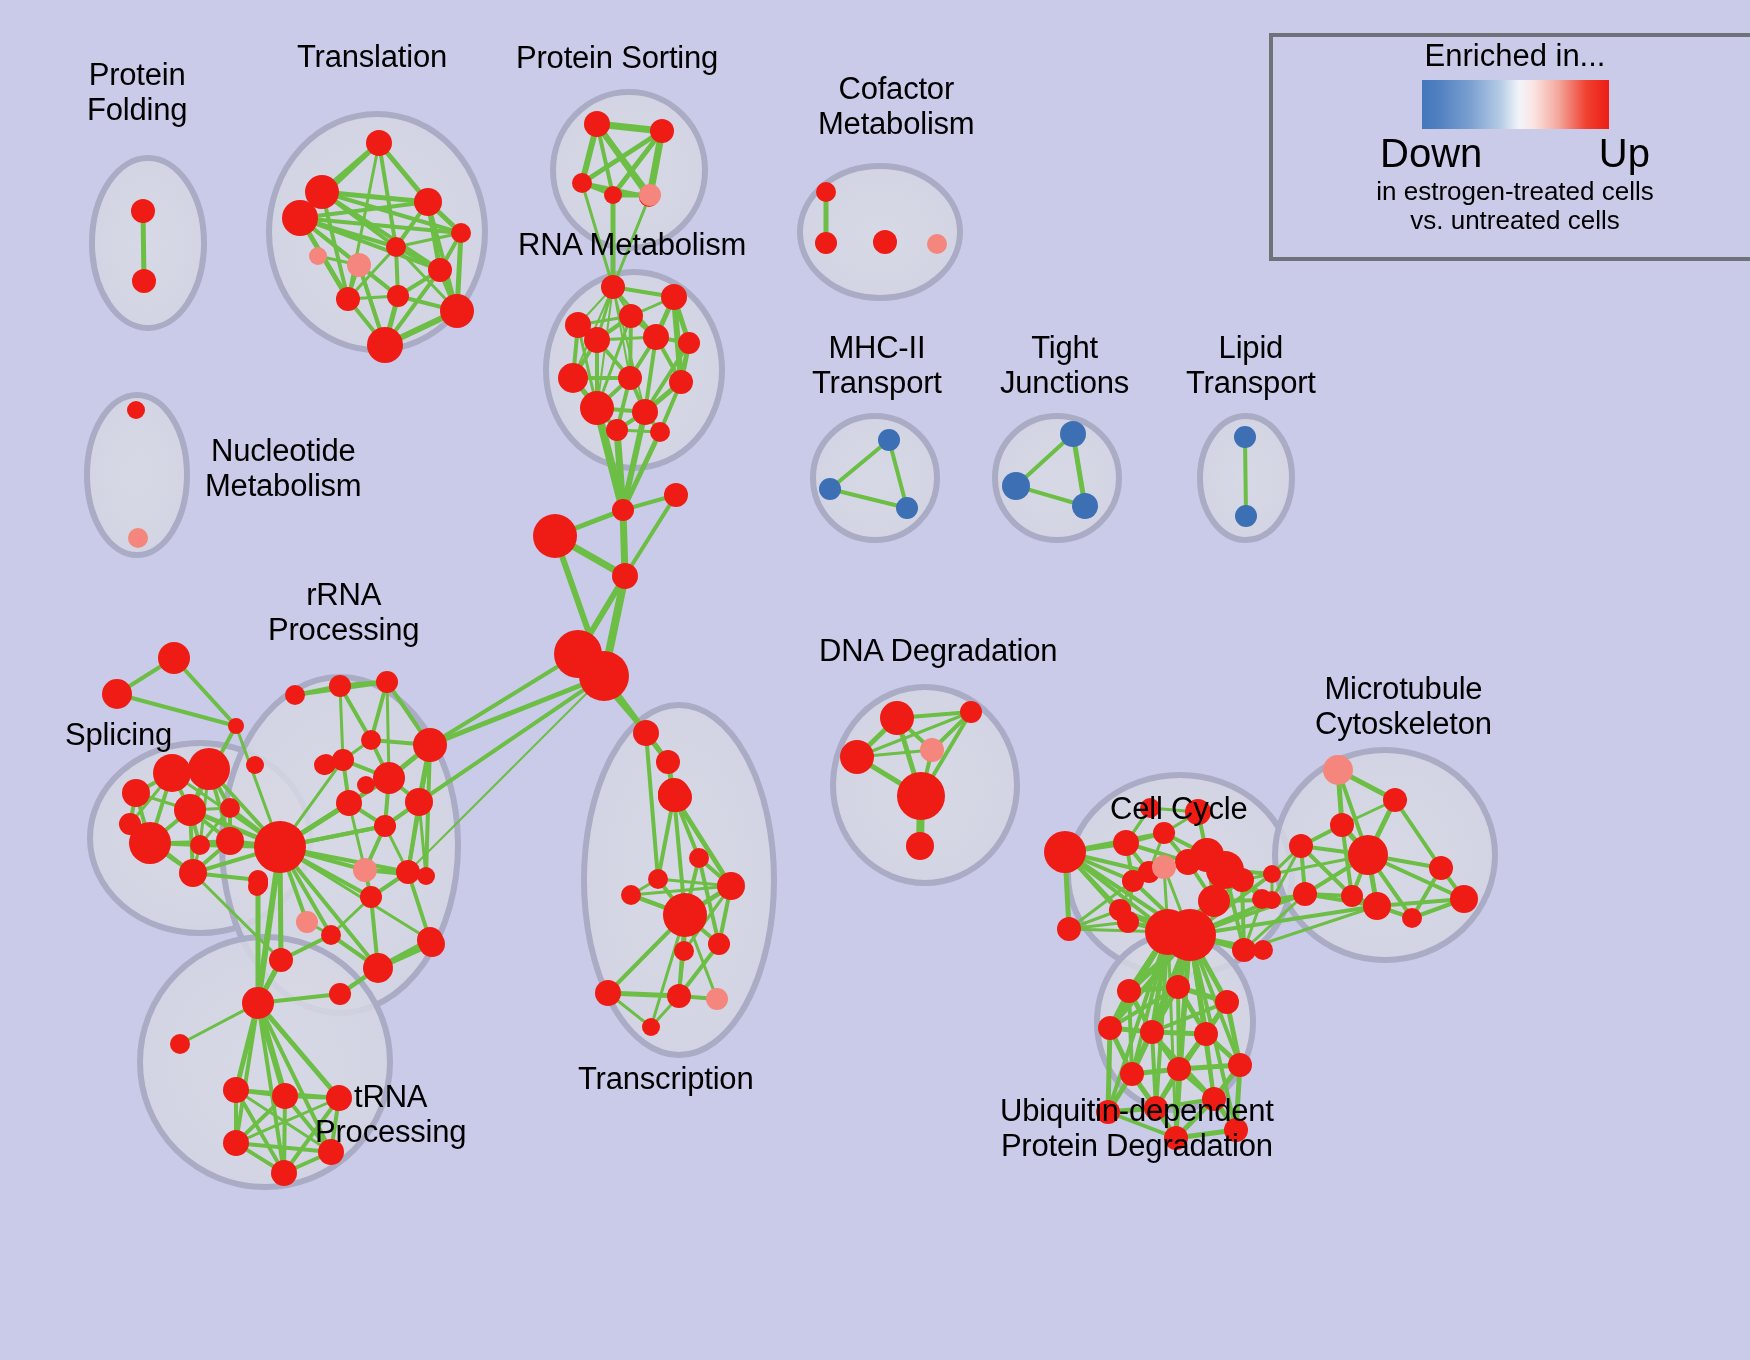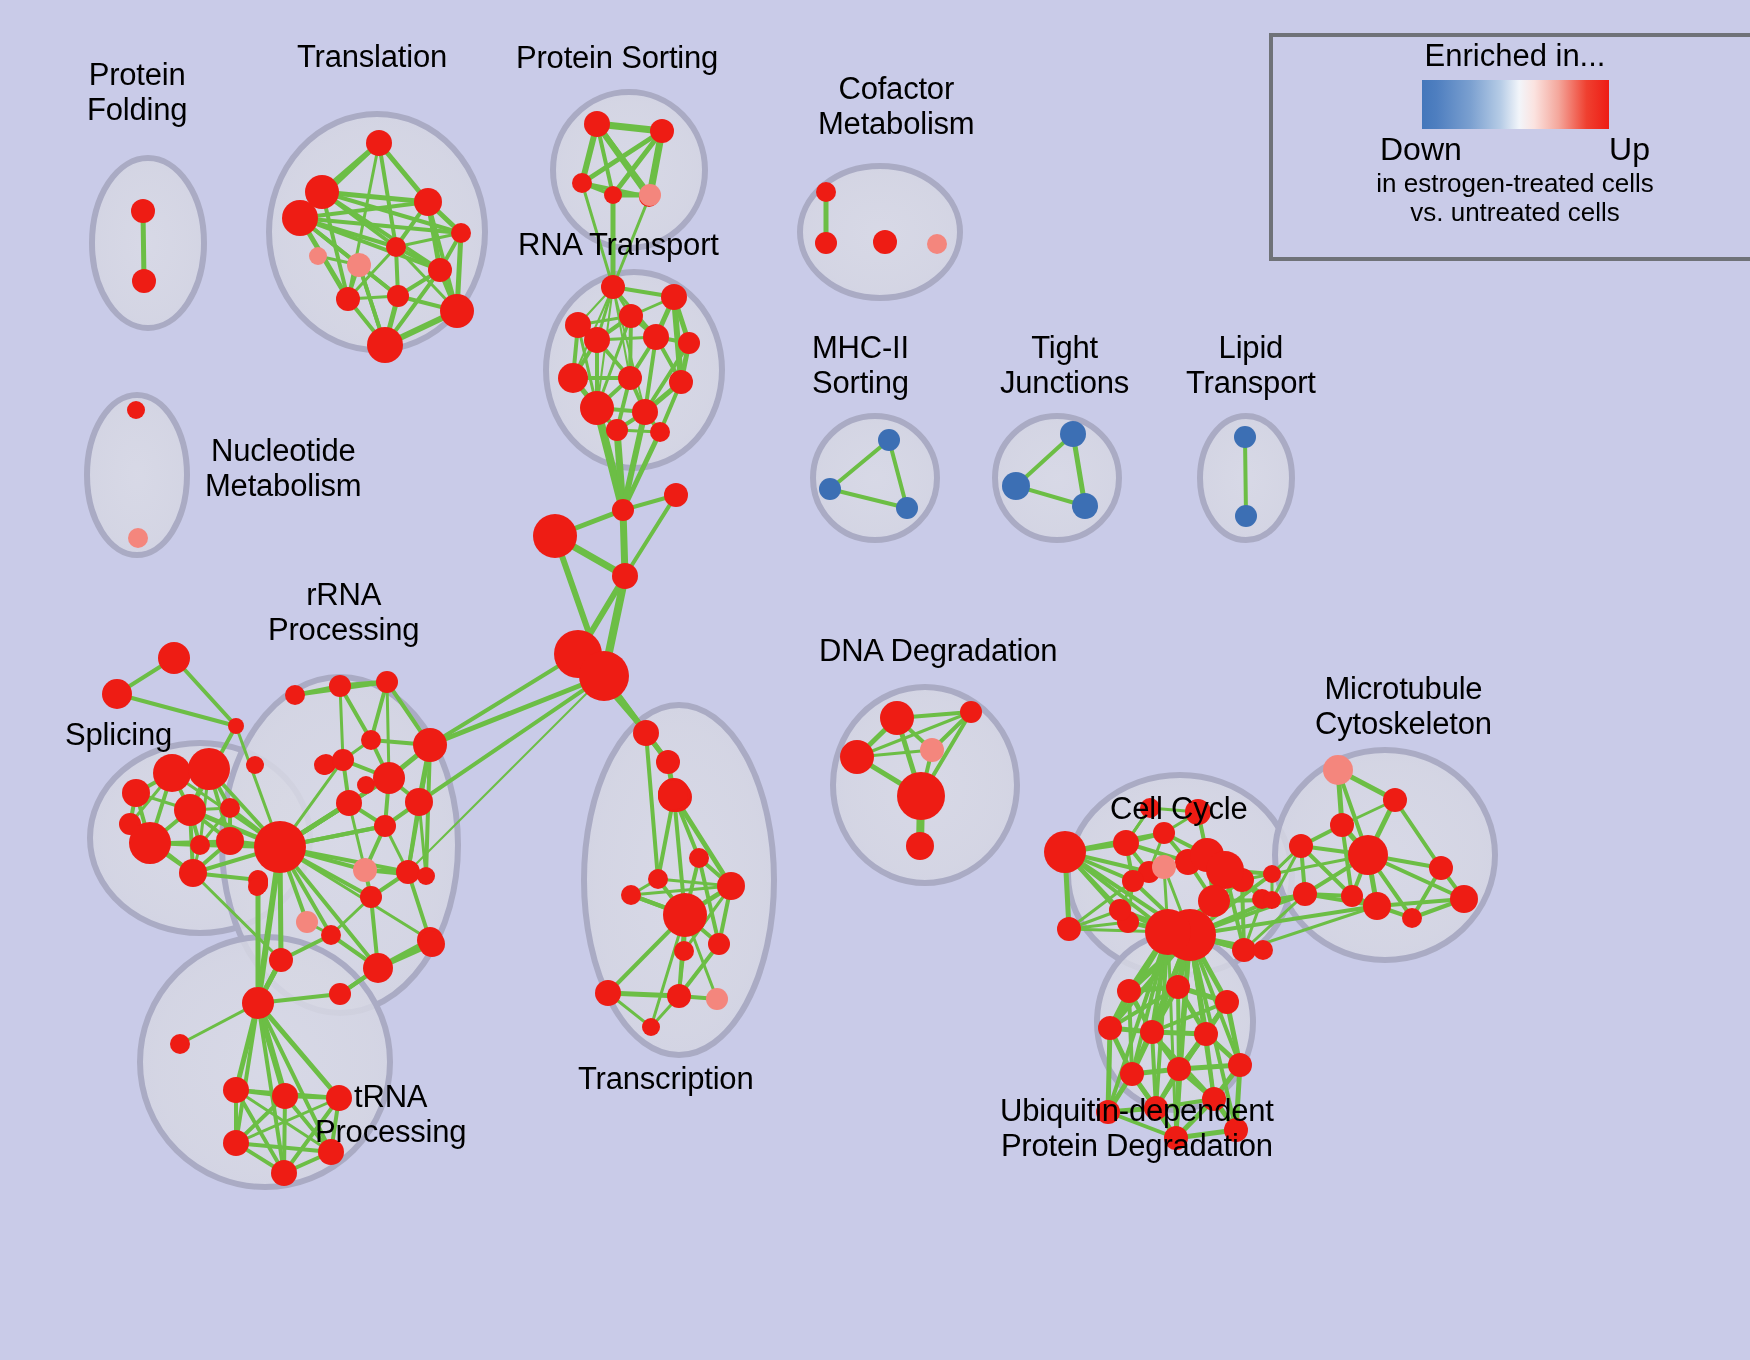--- a/index.html
+++ b/index.html
@@ -59,21 +59,21 @@
     height: 49px;
     background: linear-gradient(to right,
         #4477bb 0%, #4f7fc0 8%, #7ba0d0 26%, #b6ccE6 42%,
         #f2f5fa 52%, #fbe3e0 60%, #f4a79c 73%, #ef4030 88%, #ee1c14 100%);
   }
   #legend-ends {
     width: 270px;
     display: flex;
     justify-content: space-between;
     margin-top: 2px;
-    font-size: 32px;
+    font-size: 40px;
   }
   .legend-sub {
     font-size: 26px;
     line-height: 1.08;
     text-align: left;
     margin-top: 1px;
   }
 </style>
 </head>
 <body>
@@ -756,25 +756,25 @@
         <circle cx="1176" cy="1138" r="12" fill="#ee1c14"></circle>
         <circle cx="1236" cy="1130" r="12" fill="#ee1c14"></circle>
       </g>
   </svg>
 
   <div id="label-layer">
       <div class="cluster-label" style="left: 87px; top: 58px;">Protein
 Folding</div>
       <div class="cluster-label" style="left: 297px; top: 40px;">Translation</div>
       <div class="cluster-label" style="left: 516px; top: 41px;">Protein Sorting</div>
-      <div class="cluster-label" style="left: 518px; top: 228px;">RNA Transport</div>
+      <div class="cluster-label" style="left: 518px; top: 228px;">RNA Metabolism</div>
       <div class="cluster-label" style="left: 818px; top: 72px;">Cofactor
 Metabolism</div>
       <div class="cluster-label" style="left: 812px; top: 331px;">MHC-II
-Sorting</div>
+Transport</div>
       <div class="cluster-label" style="left: 1000px; top: 331px;">Tight
 Junctions</div>
       <div class="cluster-label" style="left: 1186px; top: 331px;">Lipid
 Transport</div>
       <div class="cluster-label" style="left: 205px; top: 434px;">Nucleotide
 Metabolism</div>
       <div class="cluster-label" style="left: 65px; top: 718px;">Splicing</div>
       <div class="cluster-label" style="left: 268px; top: 578px;">rRNA
 Processing</div>
       <div class="cluster-label" style="left: 315px; top: 1080px;">tRNA

